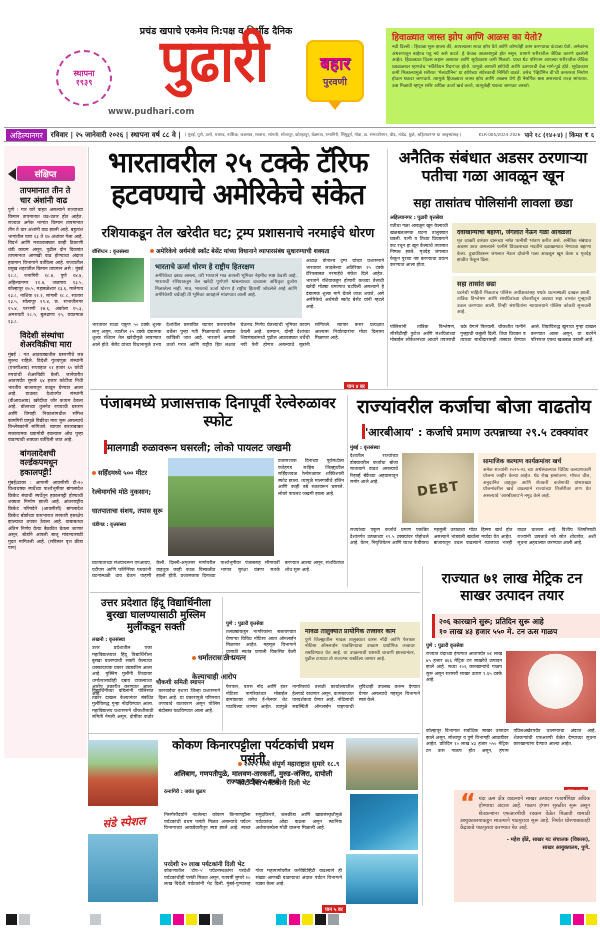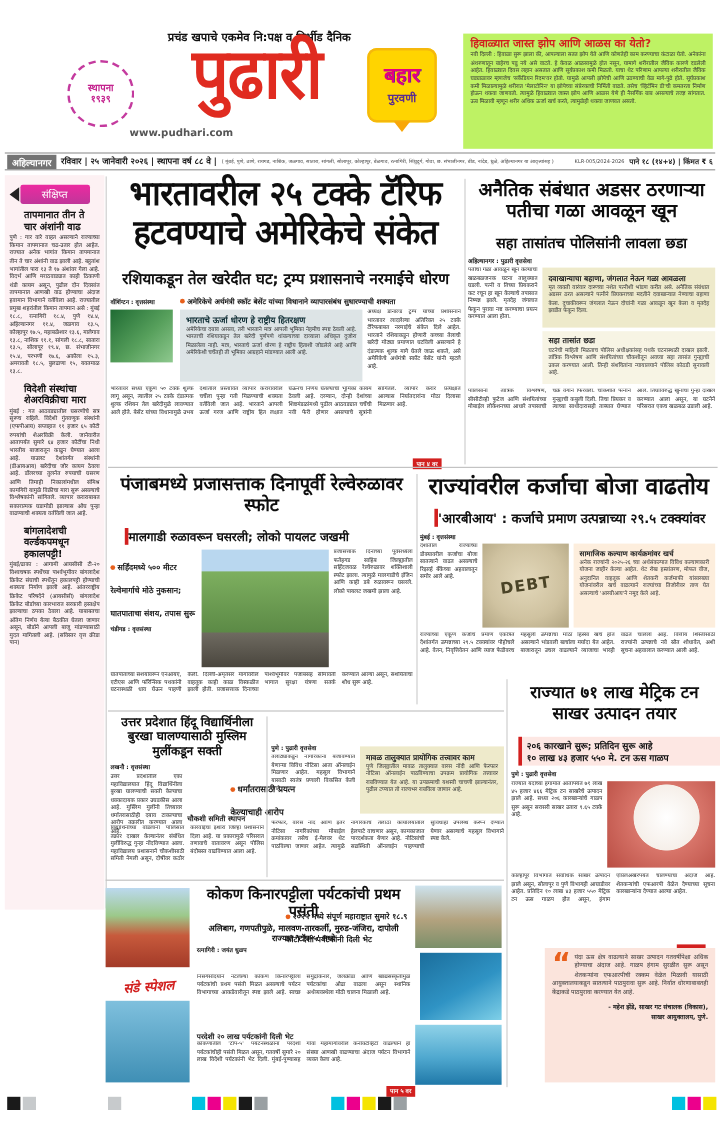--- a/index.html
+++ b/index.html
@@ -24,31 +24,31 @@
         border-right:7px solid transparent;border-top:9px solid #f8a70a;}
   .supp .l1{font-size:17px;font-weight:900;color:#e6007e;text-shadow:0.6px 0.6px 0 #3f2ba8;line-height:1;}
   .supp .l2{font-size:9.5px;font-weight:bold;color:#5b2d8f;margin-top:3px;}
   .teaser{left:386px;top:28px;width:208px;height:96px;background:#bef264;padding:4px 6px;box-sizing:border-box;overflow:hidden;}
   .teaser .t{font-size:9px;font-weight:900;color:#d2201f;line-height:1.15;margin-bottom:2px;}
   .teaser .b{font-size:4.6px;line-height:1.4;text-align:justify;color:#333;}
 
   
   .dateline{left:4px;top:127px;width:592px;height:15px;border-top:1px solid #9a9a9a;border-bottom:1px solid #9a9a9a;
         display:flex;align-items:center;gap:4px;box-sizing:border-box;padding:0 2px;}
-  .ed-chip{background:#737373;color:#fff;font-size:7.5px;font-weight:bold;padding:1px 4px;white-space:nowrap;}
+  .ed-chip{background:#a21caf;color:#fff;font-size:7.5px;font-weight:normal;padding:1px 4px;white-space:nowrap;}
   .d-date{font-size:7px;font-weight:800;white-space:nowrap;}
   .d-eds{font-size:4.2px;color:#444;flex:1;white-space:nowrap;overflow:hidden;}
   .d-reg{font-size:4.2px;color:#444;white-space:nowrap;}
   .d-pp{font-size:6px;font-weight:800;white-space:nowrap;}
 
   
   .sidebar{left:4px;top:146px;width:83px;height:612px;background:#fdf1f3;box-sizing:border-box;
         padding:4px 4px;overflow:hidden;}
-  .side-label{width:58px;margin:4px auto 3px auto;background:linear-gradient(#ec2aa0,#c0369a);color:#fff;
-        font-size:8.5px;font-weight:normal;text-align:center;padding:2px 0;border-radius:2px;position:relative;}
+  .side-label{width:58px;margin:16px auto 3px auto;background:linear-gradient(#ec2aa0,#c0369a);color:#fff;
+        font-size:8.5px;font-weight:bold;text-align:center;padding:2px 0;border-radius:2px;position:relative;}
   .side-label:before{content:"";position:absolute;left:-9px;top:2px;border-top:6px solid transparent;
         border-bottom:6px solid transparent;border-right:8px solid #222;}
   .side-title{font-size:8px;font-weight:900;line-height:1.2;margin:5px 0 2px 12px;color:#111;}
   .side-body{font-size:4.7px;line-height:1.4;text-align:justify;color:#222;}
 
   
   .bodytext{font-size:4.7px;line-height:1.4;text-align:justify;color:#222;overflow:hidden;}
   .cols2{column-count:2;column-gap:5px;}
   .cols3{column-count:3;column-gap:5px;}
   .cols4{column-count:4;column-gap:5px;}

